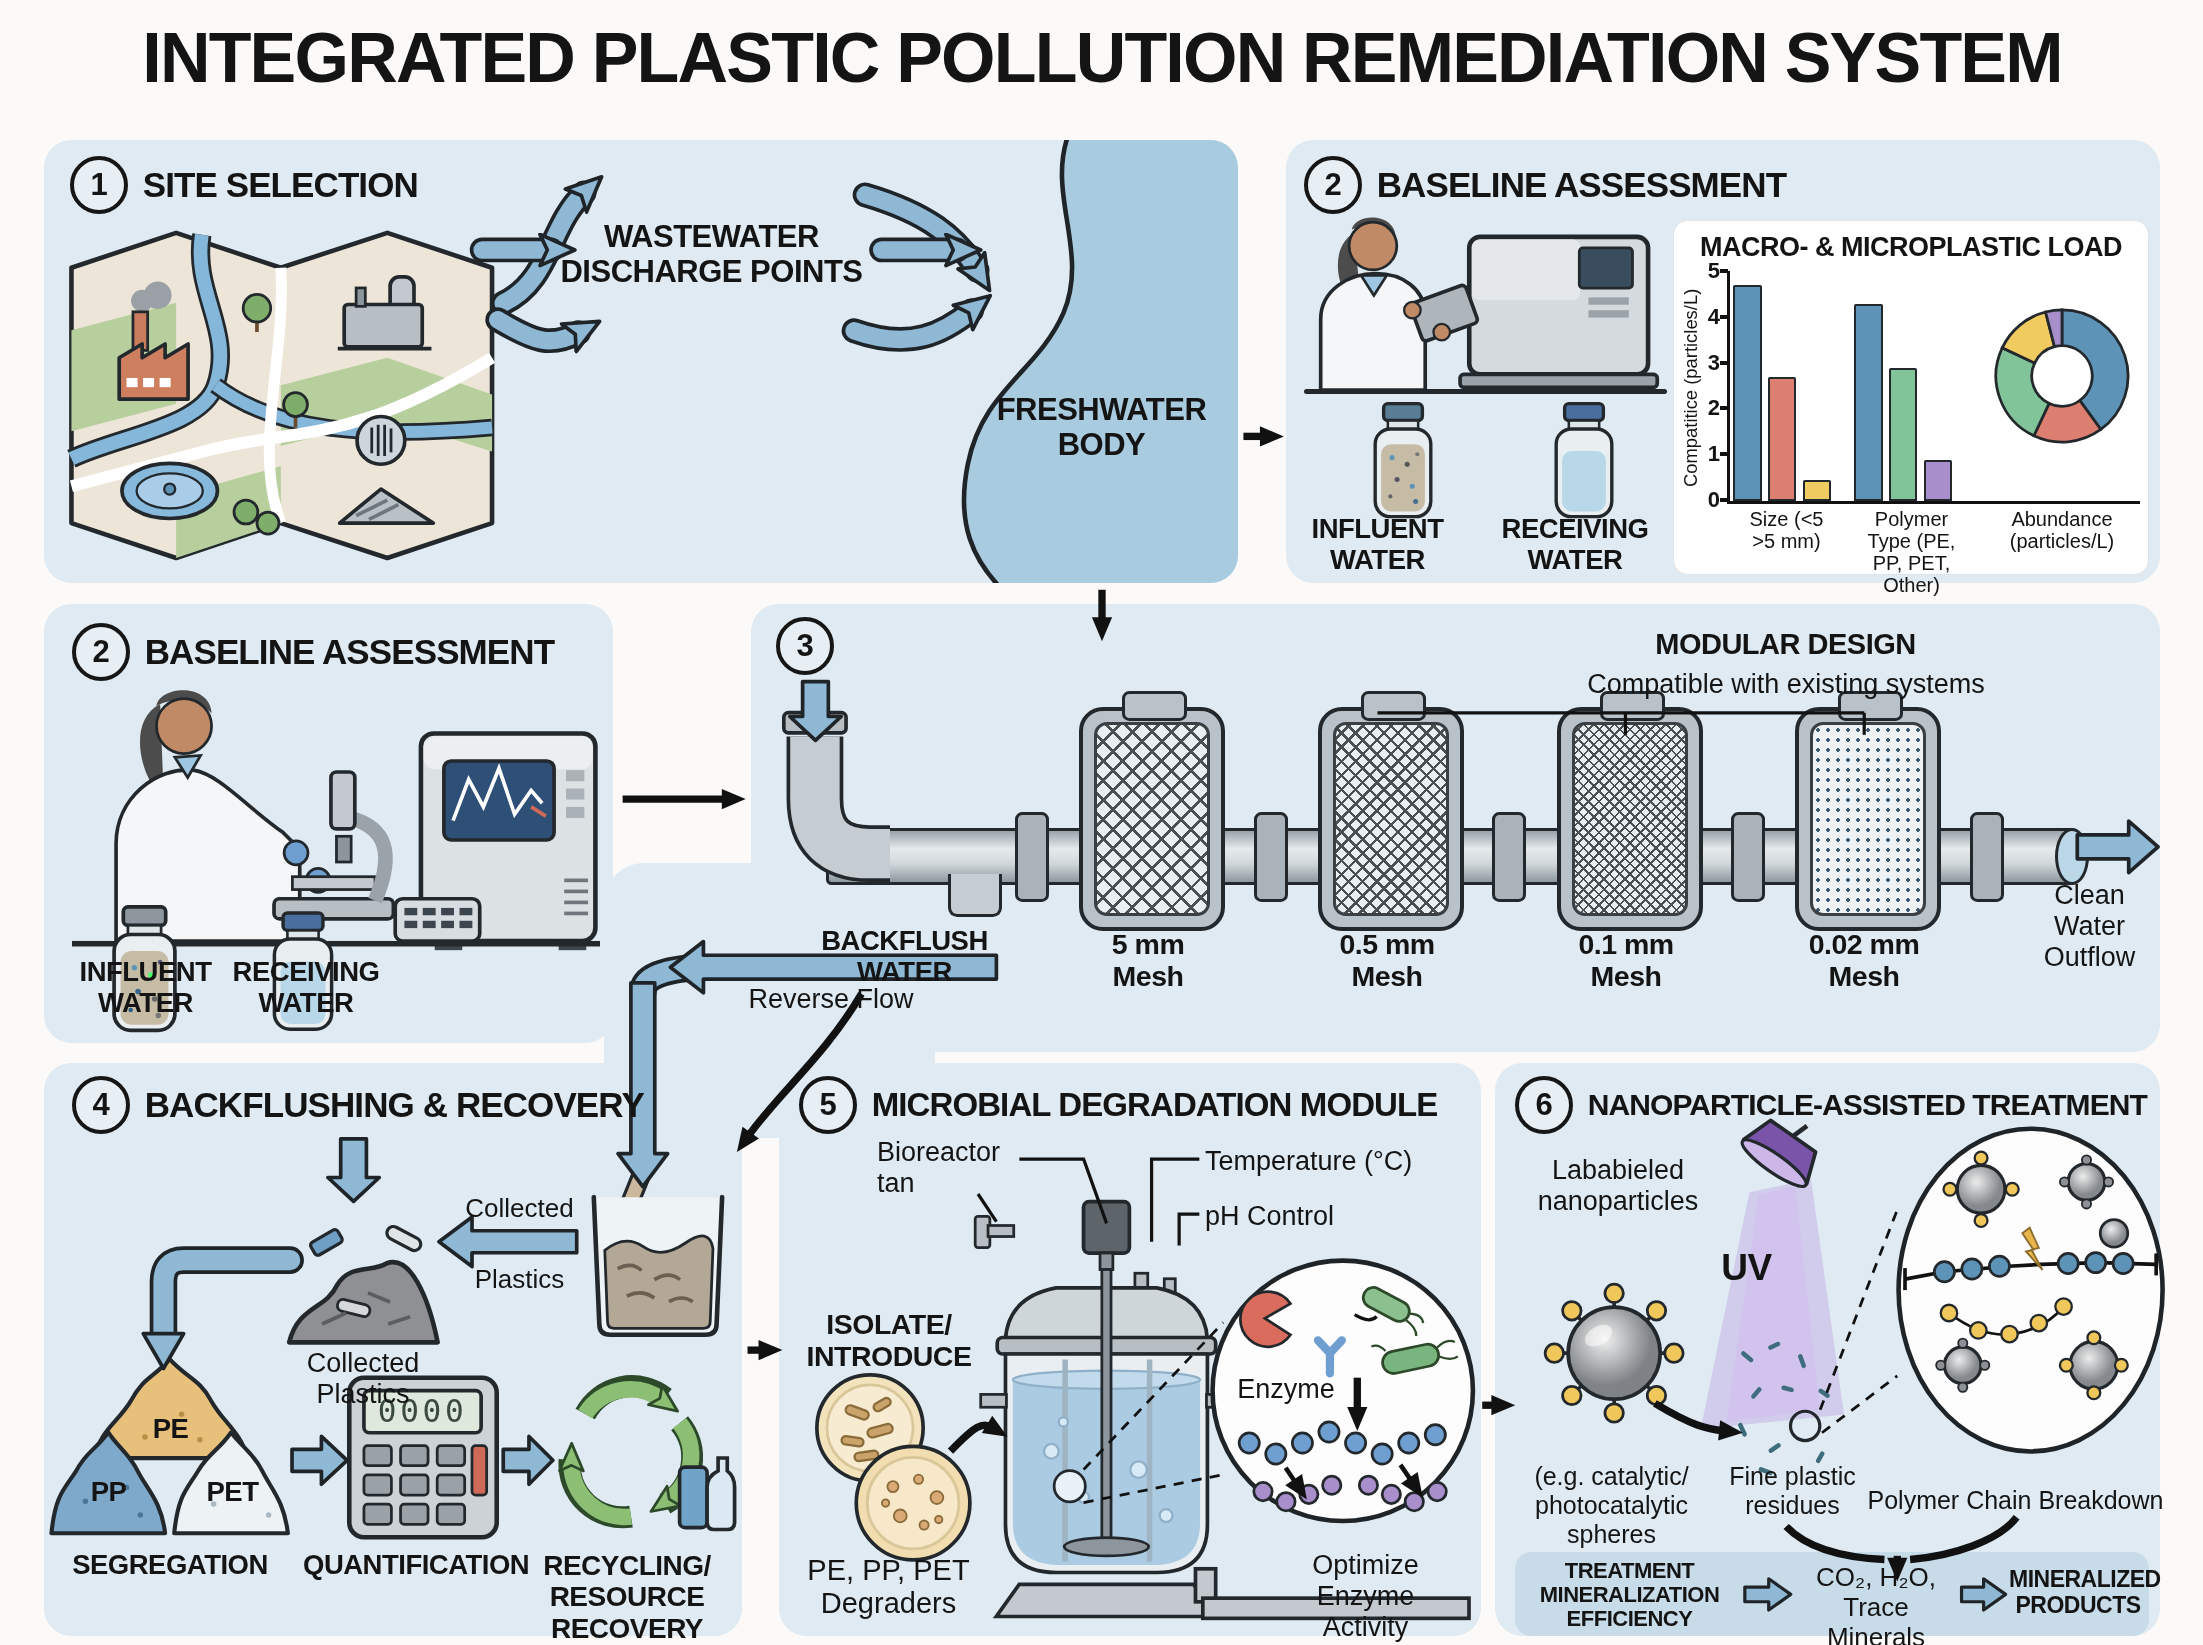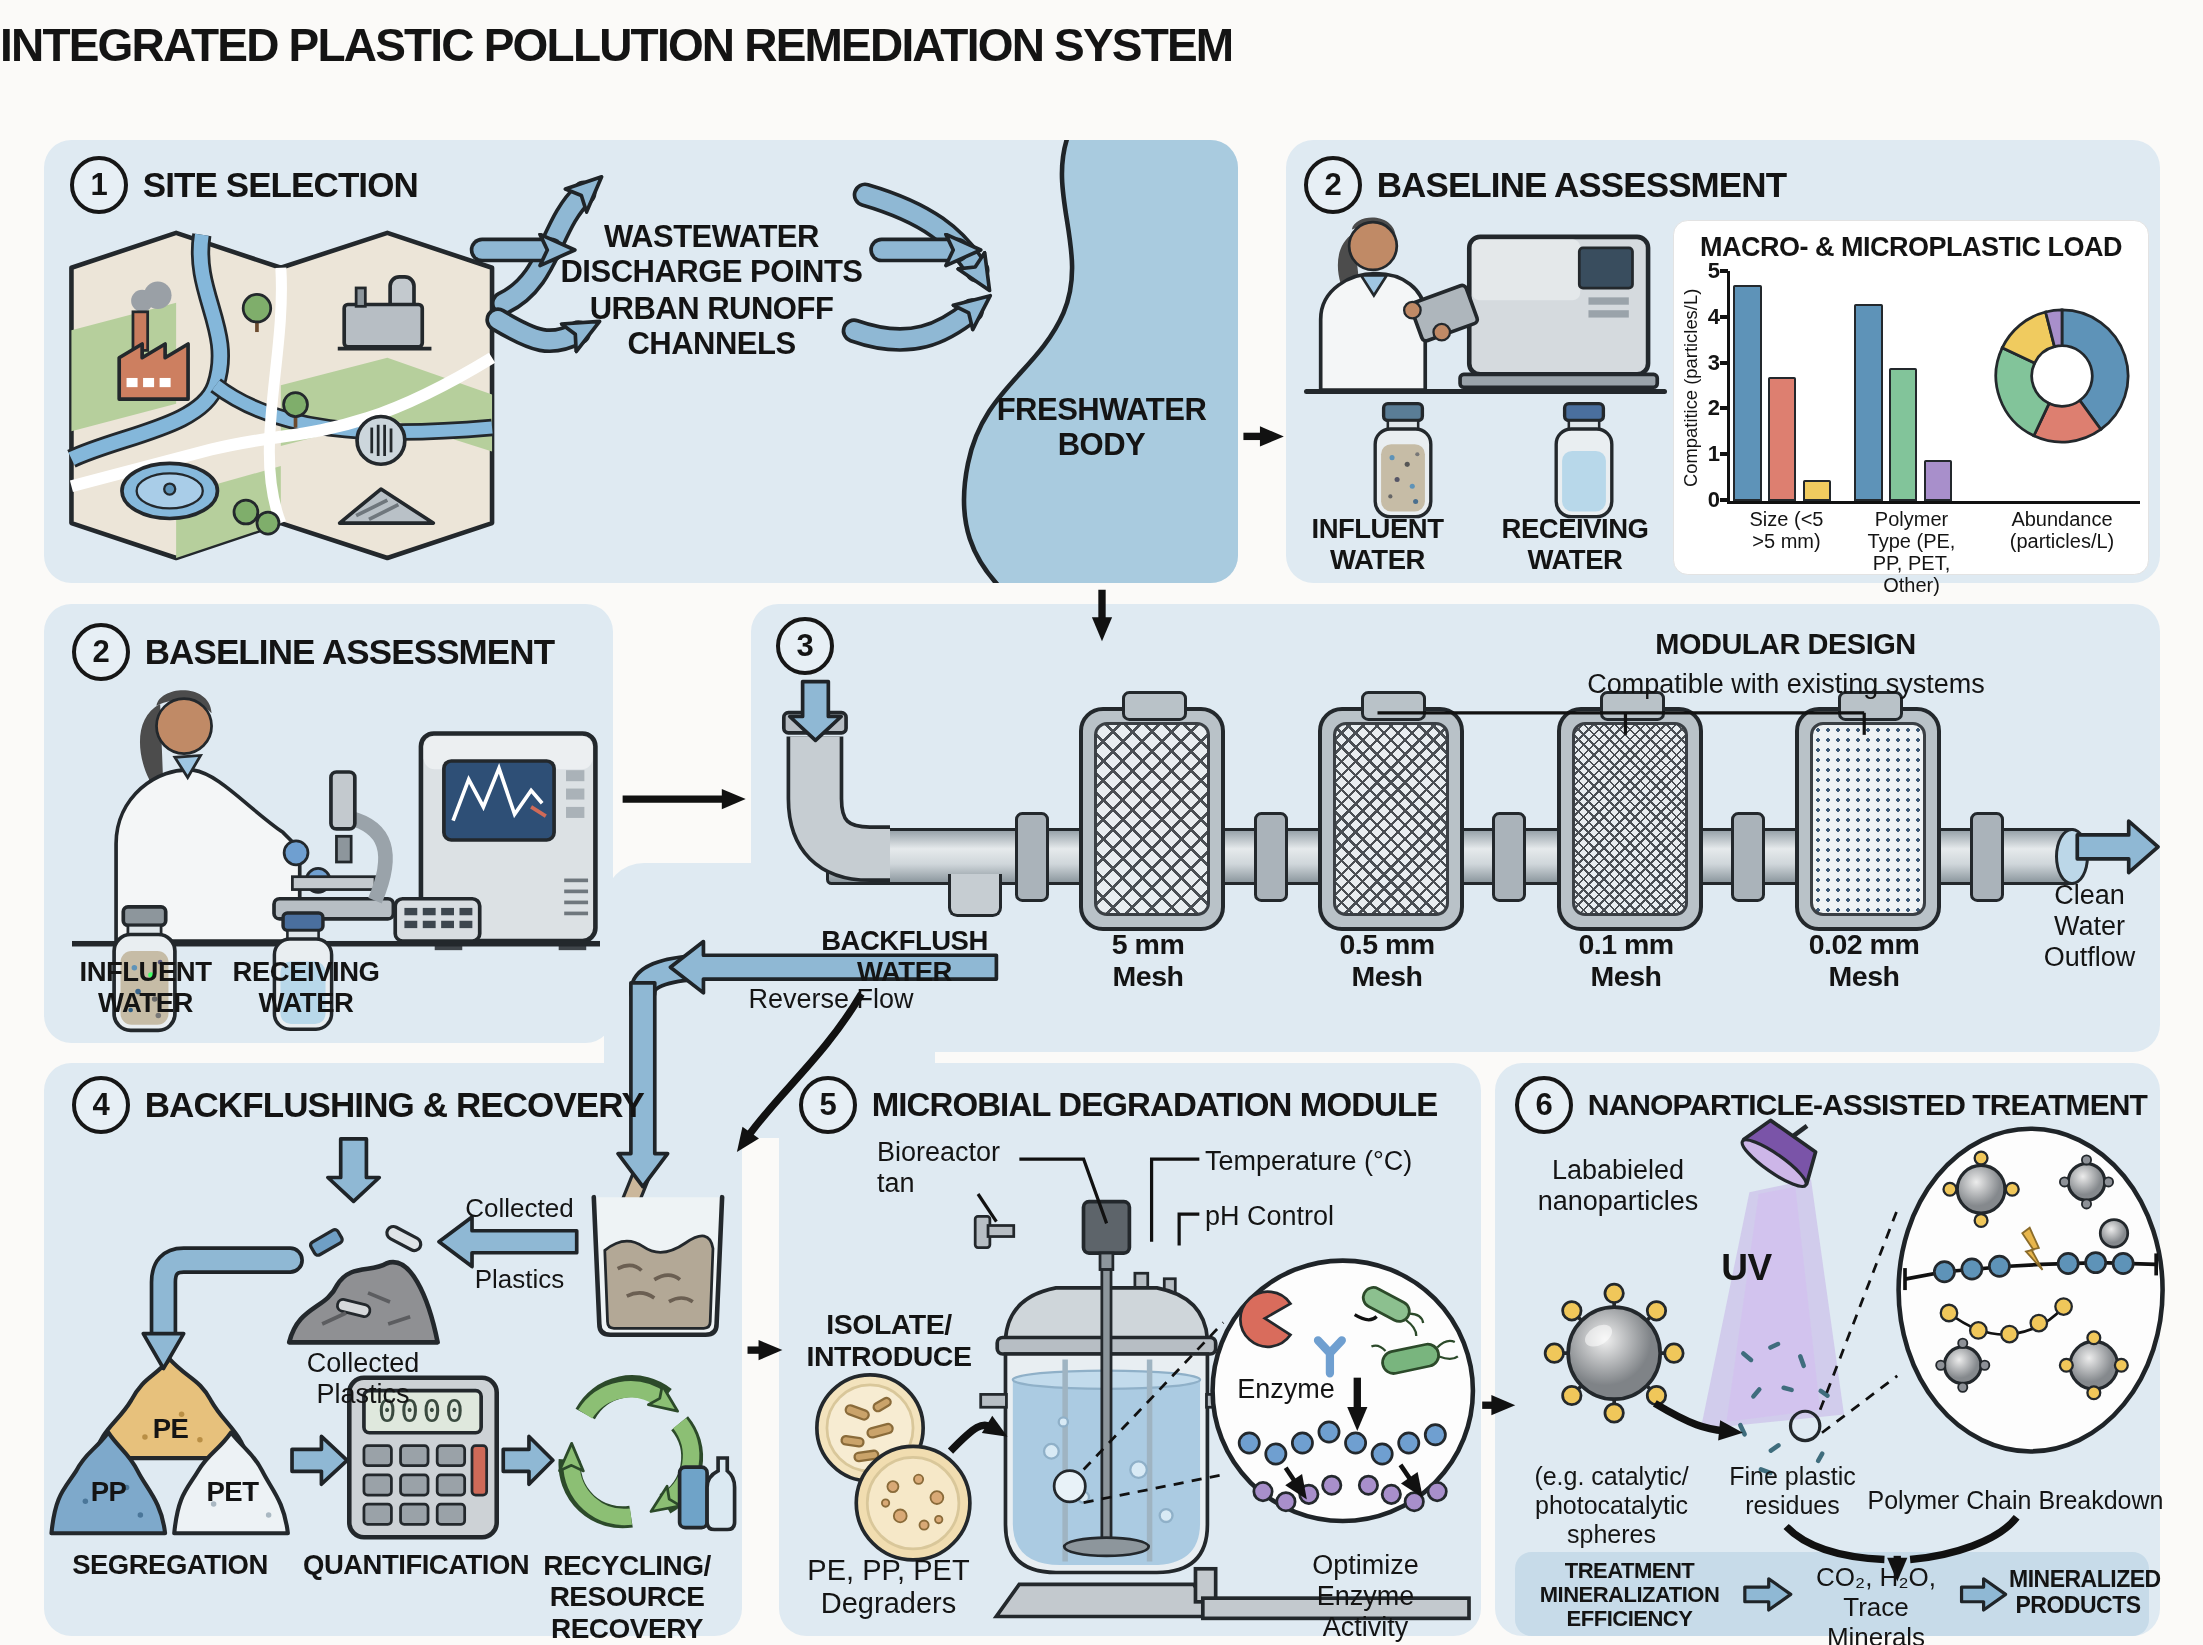--- a/index.html
+++ b/index.html
@@ -4,21 +4,21 @@
 <style>
   html,body{margin:0;padding:0;background:#f6f5f2;font-family:"Liberation Sans",sans-serif;color:#141414;}
   #page{position:relative;width:2204px;height:1646px;overflow:hidden;background:#fbfaf8;}
   .panel{position:absolute;background:#dfeaf2;border-radius:27.5px;z-index:0;}
   .cap{position:absolute;font-weight:800;white-space:pre-line;text-align:center;line-height:1.12;letter-spacing:-0.5px;z-index:6;}
   .lbl{position:absolute;font-weight:500;white-space:pre-line;text-align:center;line-height:1.15;z-index:6;}
   .r{text-align:left;} .l{text-align:left;}
   .phead{position:absolute;display:flex;align-items:center;gap:14.7px;z-index:6;}
   .pnum{width:50px;height:50px;border:4.6px solid #161616;border-radius:50%;display:flex;align-items:center;justify-content:center;font-size:31px;font-weight:800;flex:0 0 auto;background:rgba(255,255,255,.25);}
   .ptitle{font-size:35px;font-weight:800;letter-spacing:-0.9px;white-space:nowrap;}
-  #main-title{position:absolute;left:0;top:18.4px;width:2204px;font-size:46px;font-weight:900;letter-spacing:-1.8px;z-index:6;}
+  #main-title{position:absolute;left:0;top:18.4px;width:2204px;text-align:center;font-size:70px;font-weight:900;letter-spacing:-1.8px;z-index:6;}
   svg.ill{position:absolute;z-index:3;overflow:visible;}
   .bu{fill:none;stroke:#1f2428;stroke-width:27;stroke-linecap:round;}
   .bo{fill:none;stroke:#8fb8d4;stroke-width:19;stroke-linecap:round;}
   .bu2{fill:none;stroke:#1f2428;stroke-width:30;stroke-linecap:round;}
   .bo2{fill:none;stroke:#8fb8d4;stroke-width:22;stroke-linecap:round;}
   .bp{fill:#8fb8d4;stroke:#1f2428;stroke-width:4;stroke-linejoin:round;}
   .ka{fill:none;stroke:#111;stroke-width:8;marker-end:url(#mblk);}
   .ka2{fill:none;stroke:#111;stroke-width:5;marker-end:url(#mblk);}
   .kn{fill:none;stroke:#111;stroke-width:8;}
   .ld{stroke:#111;stroke-width:3.5;fill:none;}
@@ -146,22 +146,20 @@
         <circle cx="210" cy="96" r="15" fill="#7fae6b" stroke="#23282c" stroke-width="3"></circle>
       <line x1="252" y1="212" x2="252" y2="226" stroke="#6b4a2e" stroke-width="4"></line>
         <circle cx="252" cy="201" r="13" fill="#7fae6b" stroke="#23282c" stroke-width="3"></circle>
       <circle cx="198" cy="318" r="13" fill="#7fae6b" stroke="#23282c" stroke-width="3"></circle>
       <circle cx="222" cy="330" r="12" fill="#7fae6b" stroke="#23282c" stroke-width="3"></circle>
     </g>
   </svg>
 
   <div class="cap" style="left:551px;top:220px;width:321px;font-size:31px">WASTEWATER
 DISCHARGE POINTS</div>
-  <div class="cap" style="left:574px;top:292px;width:275px;font-size:31px">URBAN RUNOFF
-CHANNELS</div>
   <div class="cap" style="left:996px;top:393px;width:211px;font-size:31px">FRESHWATER
 BODY</div>
 
   <svg class="ill" style="left:1304px;top:202px" width="358" height="188" viewBox="0 0 390 205">
     <rect x="180" y="38" width="195" height="150" rx="12" fill="#d5dade" stroke="#23282c" stroke-width="5"></rect>
     <rect x="183" y="41" width="118" height="66" rx="8" fill="#e4e8ea"></rect>
     <rect x="300" y="50" width="58" height="44" rx="4" fill="#394d5e" stroke="#23282c" stroke-width="3"></rect>
     <rect x="310" y="104" width="44" height="8" fill="#9aa3aa"></rect>
       <rect x="310" y="118" width="44" height="8" fill="#9aa3aa"></rect>
     <rect x="170" y="188" width="215" height="14" rx="4" fill="#9aa3aa" stroke="#23282c" stroke-width="4"></rect>

